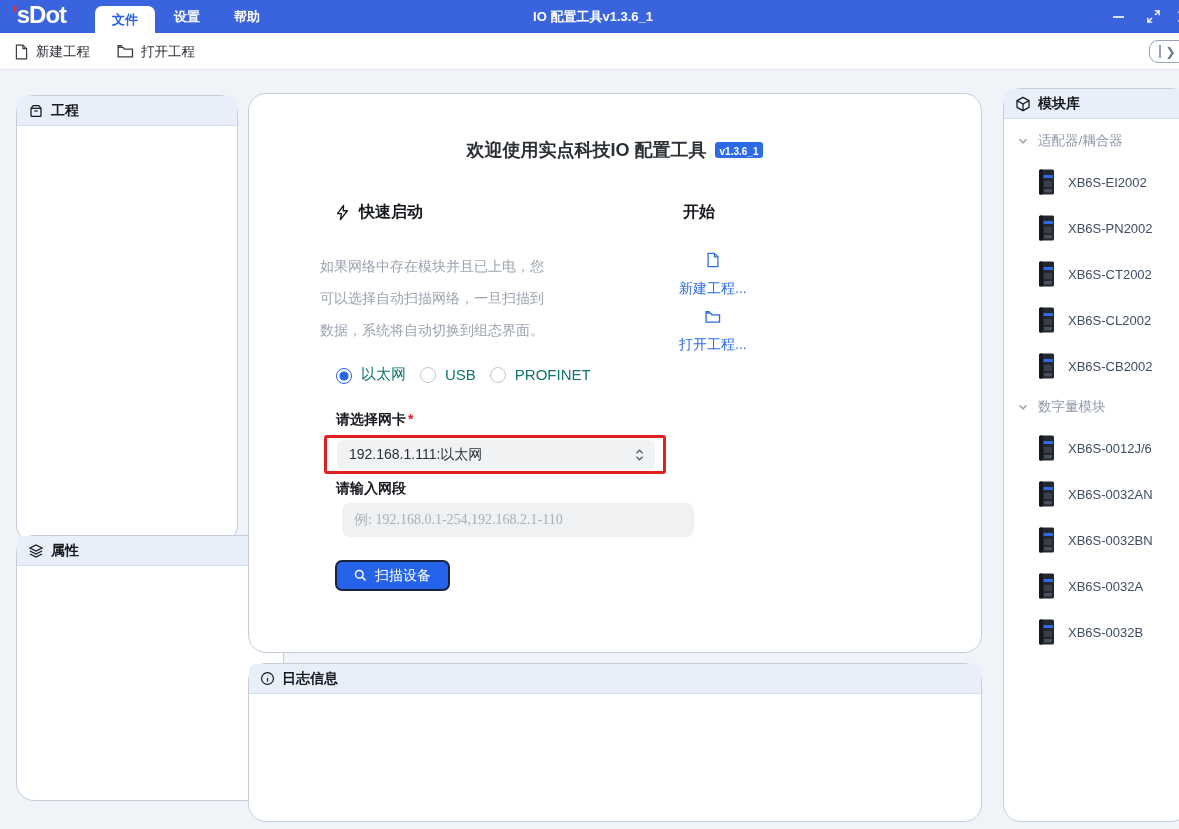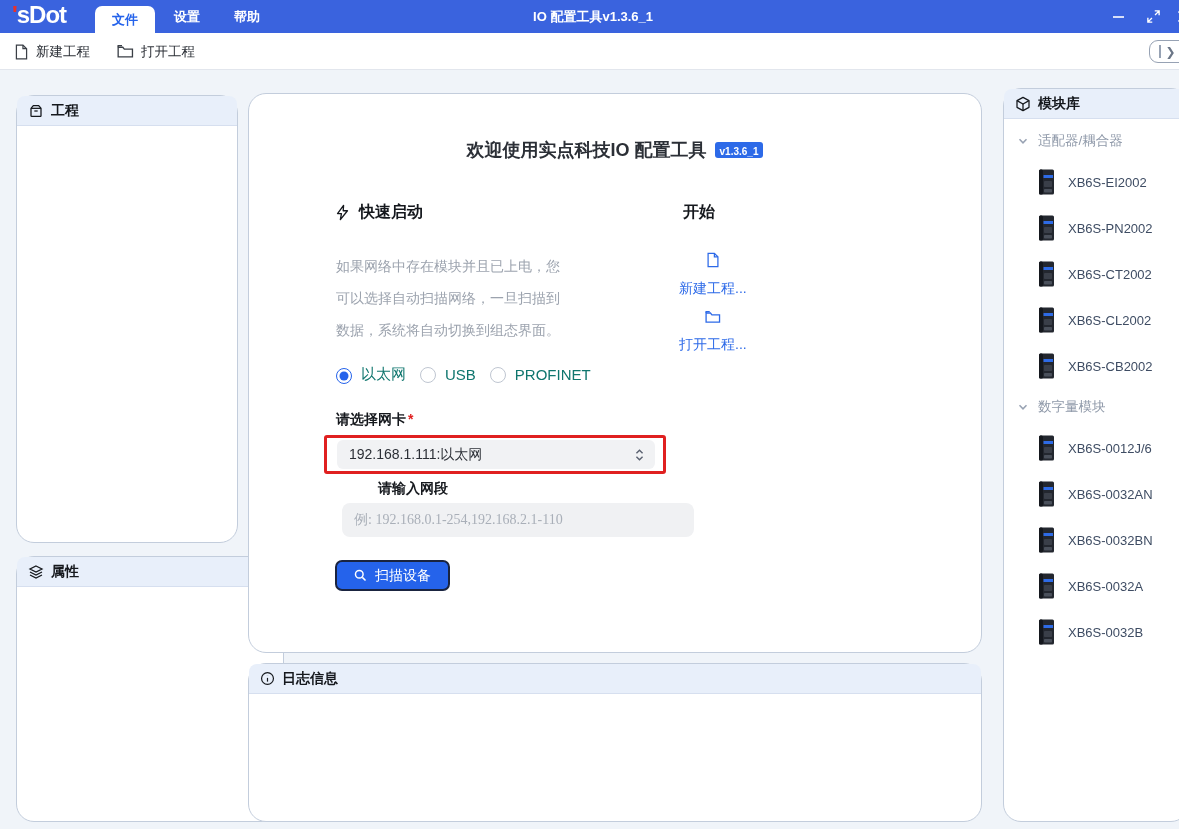--- a/index.html
+++ b/index.html
@@ -36,46 +36,46 @@
   .tool-open { left:117px; }
   .panel-toggle { position:absolute; left:1149px; top:7px; width:40px; height:23px; border:1.5px solid #97A2B4;
                   border-radius:9px; display:flex; align-items:center; background:#fff; cursor:pointer; }
   .panel-toggle .bar { width:1.5px; height:13px; background:#97A2B4; margin-left:9px; }
   .panel-toggle .chev { margin-left:5px; color:#6B7687; font-size:12px; line-height:1; }
   
   .card { position:absolute; background:#fff; border:1px solid #C3CDDC; border-radius:18px; }
   .card-header { height:30px; background:#E8EFFA; border-bottom:1px solid #D6DFEF; border-radius:8px 8px 0 0;
                  display:flex; align-items:center; gap:7px; padding:0 11px; font-size:14px; font-weight:bold; color:#15181D; }
   .card-project   { left:16px;  top:95px;  width:222px; height:448px; }
-  .card-props     { left:16px;  top:556px; width:268px; height:266px; }
+  .card-props     { left:16px;  top:535px; width:268px; height:266px; }
   .card-main      { left:248px; top:93px;  width:734px; height:560px; }
   .card-log       { left:248px; top:663px; width:734px; height:159px; }
   .card-library   { left:1003px;top:88px;  width:186px; height:734px; }
   
   .welcome-title-row { position:absolute; left:0; top:44px; width:100%; display:flex; align-items:center;
                        justify-content:center; gap:8px; }
   .welcome-title { font-size:18px; font-weight:bold; color:#2B2F36; }
   .version-badge { background:#2D6AE8; color:#fff; font-size:10px; font-weight:bold; padding:4px 5px 1px;
                    border-radius:3px; letter-spacing:0; }
   .section-title { position:absolute; display:flex; align-items:center; gap:8px; font-size:16px; font-weight:bold; color:#15181D; }
   .quick-start-title { left:85px; top:108px; }
   .start-title { left:434px; top:108px; }
-  .desc { position:absolute; left:87px; top:156px; width:250px; font-size:14px; color:#9CA3AE; line-height:32px; }
+  .desc { position:absolute; left:71px; top:156px; width:250px; font-size:14px; color:#9CA3AE; line-height:32px; }
   .desc span { display:block; }
   .start-links { position:absolute; left:430px; top:158px; display:flex; flex-direction:column; gap:12px; }
   .start-link { display:flex; gap:12px; color:#2D6AE8; font-size:14px; cursor:pointer;flex-direction:column; }
   .radio-row { position:absolute; left:87px; top:271px; display:flex; align-items:center; gap:14px; }
   .radio-item { display:flex; align-items:flex-end; gap:9px; font-size:15px; color:#0f766e; cursor:pointer; }
   .radio-circle { width:16px; height:16px; border:1.5px solid #BFC6D1; border-radius:50%; background:#fff; position:relative; }
   .radio-item.selected .radio-circle { border-color:#2563EB; }
   .radio-item.selected .radio-circle::after { content:""; position:absolute; left:50%; top:50%; width:9px; height:9px;
       transform:translate(-50%,-50%); border-radius:50%; background:#2563EB; }
   .field-label { position:absolute; font-size:14px; font-weight:bold; color:#15181D; }
   .nic-label { left:87px; top:317px; }
-  .seg-label { left:87px; top:386px;margin-left:42px; }
+  .seg-label { left:87px; top:386px; }
   .req { color:#E02020; font-weight:bold; margin-left:2px; }
   .annotation-box { position:absolute; left:75px; top:341px; width:342px; height:39px;
                     border:3px solid #E02020; border-radius:3px; z-index:5; pointer-events:none; }
   .nic-select { position:absolute; left:88px; top:346px; width:318px; height:29px; background:#F1F2F4;
                 border-radius:6px; display:flex; align-items:center; padding:0 10px 0 12px; font-size:14px;
                 color:#2B2F36; cursor:pointer; }
   .nic-select .val { flex:1; }
   .seg-input { position:absolute; left:87px; top:409px; width:352px; height:34px; background:#F0F1F3;
                border:none; border-radius:8px; padding:0 12px; font-size:14px; color:#2B2F36;
                font-family:Liberation Serif, serif;margin-left:6px; }

